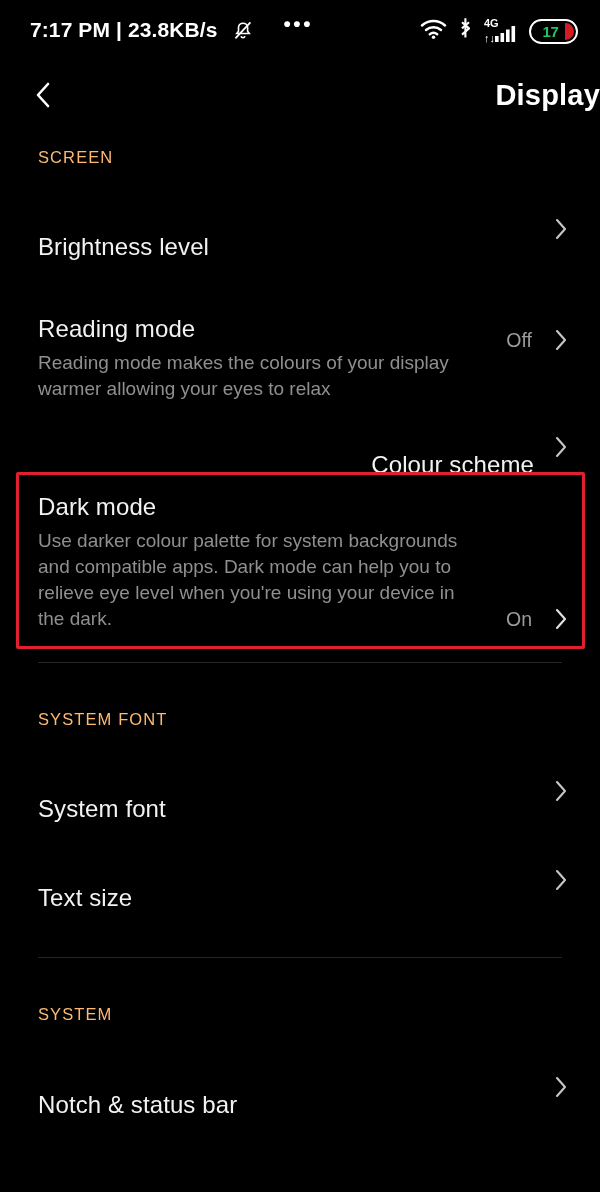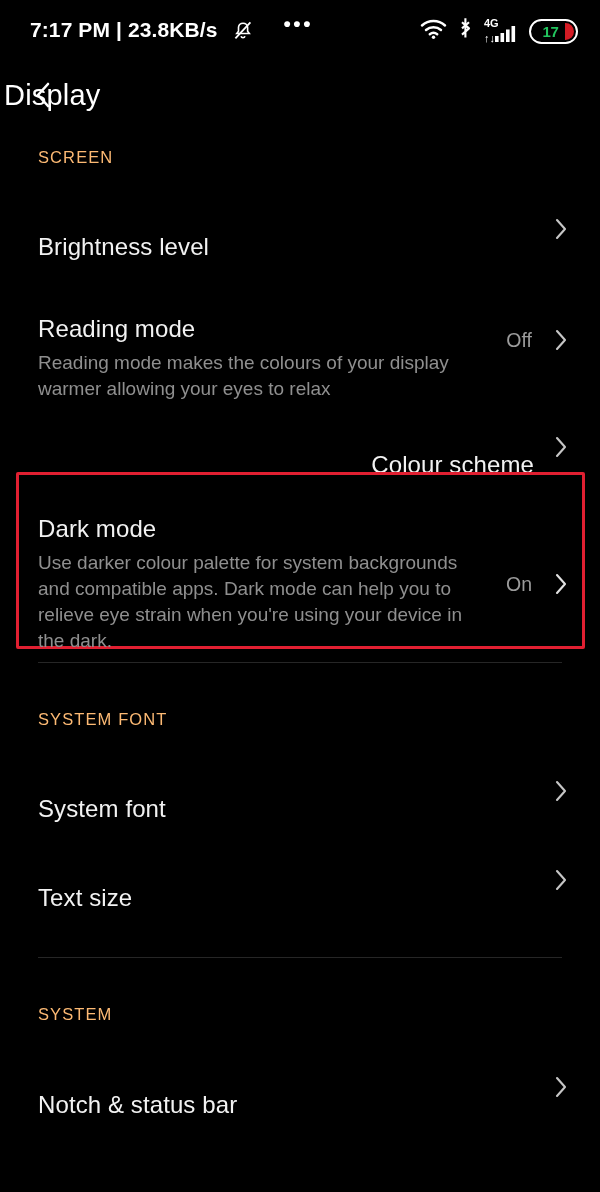--- a/index.html
+++ b/index.html
@@ -46,22 +46,22 @@
   .titlebar{
     height:70px; display:flex; align-items:center;
     position:relative; padding:0 30px;
   }
   .back-btn{
     width:44px; height:44px; display:flex;
     align-items:center; justify-content:center;
     margin-left:-8px; cursor:pointer;
   }
   .page-title{
-    position:absolute; left:4px; right:0; text-align:left;
-    color:#fff; font-size:29px; font-weight:normal;
+    position:absolute; left:18px; right:0; text-align:right;
+    color:#fff; font-size:29px; font-weight:bold;
     pointer-events:none; letter-spacing:.2px;
   }
 
   
   .section-hdr{
     color:#fdba74; font-size:16.5px; letter-spacing:1.1px;
     padding:0 0 0 38px;
   }
 
   .row{
@@ -201,24 +201,24 @@
     <span class="chev">
       <svg width="15" height="24" viewBox="0 0 15 24">
         <path d="M4 3l8 9-8 9" fill="none" stroke="#c6c6c6" stroke-width="2.1" stroke-linecap="round" stroke-linejoin="round"></path>
       </svg>
     </span>
   </div>
 </div>
 
 <div style="position:relative; height:190px;">
   <div class="hl-box" style="top:0; height:177px;"></div>
-  <div class="row" style="height:160px; align-items:center; padding-top:28px;">
+  <div class="row" style="height:160px; align-items:flex-end; padding-top:28px;">
     <div class="row-main">
       <div class="row-title">Dark mode</div>
-      <div class="row-sub">Use darker colour palette for system backgrounds and compatible apps. Dark mode can help you to relieve eye strain when you're using your device in the dark.</div>
+      <div class="row-sub">Use darker colour palette for system backgrounds and compatible apps. Dark mode can help you to relieve eye level when you're using your device in the dark.</div>
     </div>
     <div class="row-right" style="margin-top:36px;">
       <span class="row-value">On</span>
       <span class="chev">
         <svg width="15" height="24" viewBox="0 0 15 24">
           <path d="M4 3l8 9-8 9" fill="none" stroke="#e2e2e2" stroke-width="2.1" stroke-linecap="round" stroke-linejoin="round"></path>
         </svg>
       </span>
     </div>
   </div>

